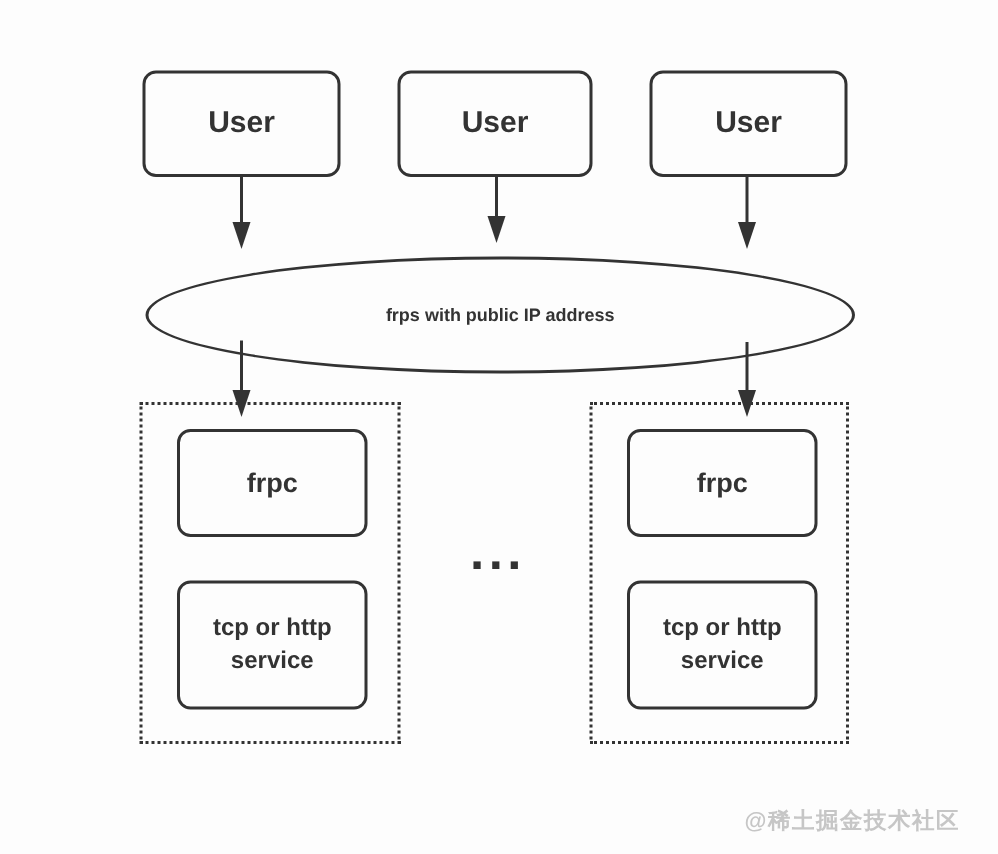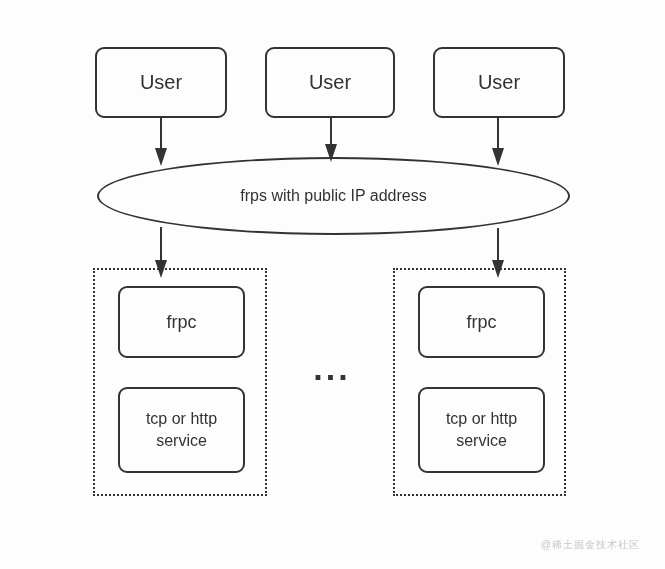--- a/index.html
+++ b/index.html
@@ -29,33 +29,33 @@
   .node {
     position: absolute;
     box-sizing: border-box;
     border: 2px solid var(--stroke);
     background: var(--bg);
     display: flex;
     align-items: center;
     justify-content: center;
     text-align: center;
     color: var(--text);
-    font-weight: normal;
+    font-weight: bold;
     z-index: 2;
   }
   .user-box {
     width: 132px; height: 71px;
     border-radius: 9px;
     font-size: 20px;
   }
   .server-ellipse {
-    left: 97px; top: 157px;
+    left: 97px; top: 171px;
     width: 473px; height: 78px;
     border-radius: 50%;
-    font-size: 16px;
+    font-size: 12px;
     z-index: 0;
   }
   .client-group {
     position: absolute;
     box-sizing: border-box;
     border: 2px dotted var(--stroke);
     width: 174px; height: 228px;
     top: 268px;
     z-index: 2;
     background: transparent;
@@ -82,23 +82,23 @@
     text-align: center;
     font-size: 34px;
     font-weight: bold;
     letter-spacing: 3px;
     color: var(--text);
     z-index: 2;
   }
   .watermark {
     position: absolute;
     right: 25px; top: 538px;
-    font-size: 10px;
+    font-size: 15px;
     color: var(--watermark);
-    font-weight: normal;
+    font-weight: bold;
     letter-spacing: 1px;
     z-index: 2;
   }
   svg line { stroke: var(--stroke); stroke-width: 2; }
   svg polygon { fill: var(--stroke); }
 </style>
 </head>
 <body>
 
 <div class="canvas">

